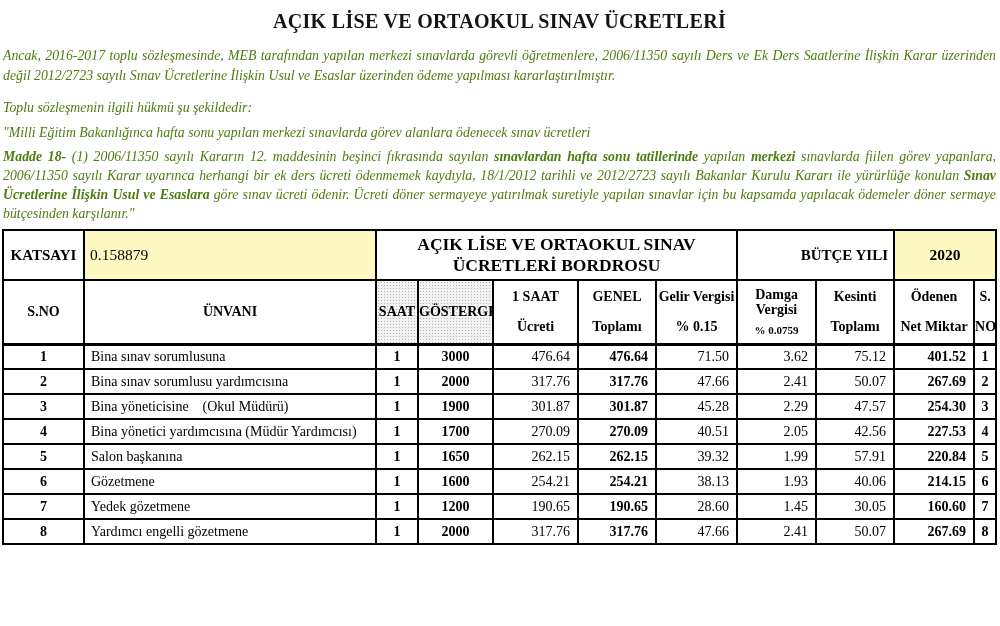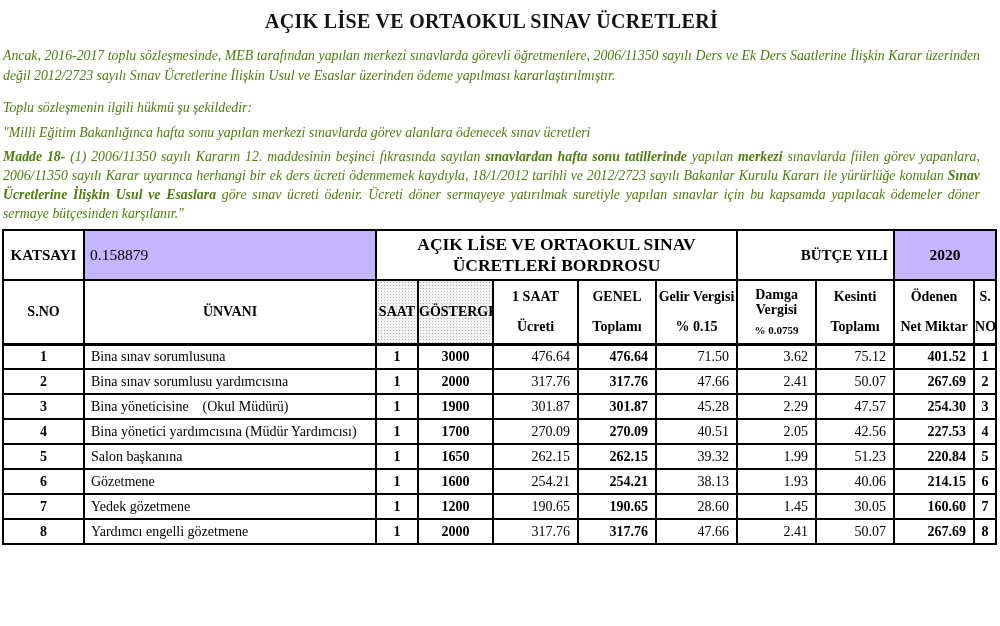--- a/index.html
+++ b/index.html
@@ -2,21 +2,21 @@
 <html><head>
 <meta charset="utf-8">
 <style>
   * { box-sizing: border-box; margin: 0; padding: 0; }
   html, body { width: 1000px; height: 626px; overflow: hidden; }
   body {
     background: #ffffff;
     color: #1c1c1c;
     font-family: "Liberation Serif", "DejaVu Serif", serif;
   }
-  .page { width: 1000px; height: 571px; padding: 10px 19px 0 2px; }
+  .page { width: 1000px; height: 571px; padding: 10px 3px 0 2px; }
 
   .doc-title {
     text-align: center;
     font-size: 20px;
     font-weight: bold;
     letter-spacing: 0.3px;
     line-height: 22px;
     color: #141414;
   }
   .para {
@@ -41,21 +41,21 @@
     border-collapse: collapse;
     border: 2px solid #a3a3a3;
   }
   table.bordro td {
     border: 2px solid #000;
     font-family: "Liberation Serif", "DejaVu Serif", serif;
     color: #000;
     overflow: hidden;
   }
   tr.title-row td { height: 50px; vertical-align: middle; }
-  .gray { background: #c4b5fd; }
+  .gray { background: #fef9c3; }
   .hatch {
     background-color: #f3f3f3;
     background-image: radial-gradient(#b3b3b3 0.8px, rgba(0,0,0,0) 0.9px);
     background-size: 3px 3px;
   }
   .ka-label   { text-align: center; font-weight: bold; font-size: 15px; }
   .ka-value   { text-align: left; font-size: 15.5px; padding-left: 5px; }
   .bordro-title { text-align: center; font-weight: bold; font-size: 17.5px; line-height: 21px; padding: 2px 14px; }
   .by-label   { text-align: right; font-weight: bold; font-size: 15px; padding-right: 5px; }
   .by-value   { text-align: center; font-weight: bold; font-size: 15.5px; }
@@ -204,21 +204,21 @@
         </tr>
         <tr>
           <td class="c-center c-bold">5</td>
           <td class="c-left">Salon başkanına</td>
           <td class="c-center c-bold">1</td>
           <td class="c-center c-bold">1650</td>
           <td class="c-right">262.15</td>
           <td class="c-right c-bold">262.15</td>
           <td class="c-right">39.32</td>
           <td class="c-right">1.99</td>
-          <td class="c-right">51.23</td>
+          <td class="c-right">57.91</td>
           <td class="c-right c-bold">220.84</td>
           <td class="c-center c-bold">5</td>
         </tr>
         <tr>
           <td class="c-center c-bold">6</td>
           <td class="c-left">Gözetmene</td>
           <td class="c-center c-bold">1</td>
           <td class="c-center c-bold">1600</td>
           <td class="c-right">254.21</td>
           <td class="c-right c-bold">254.21</td>

